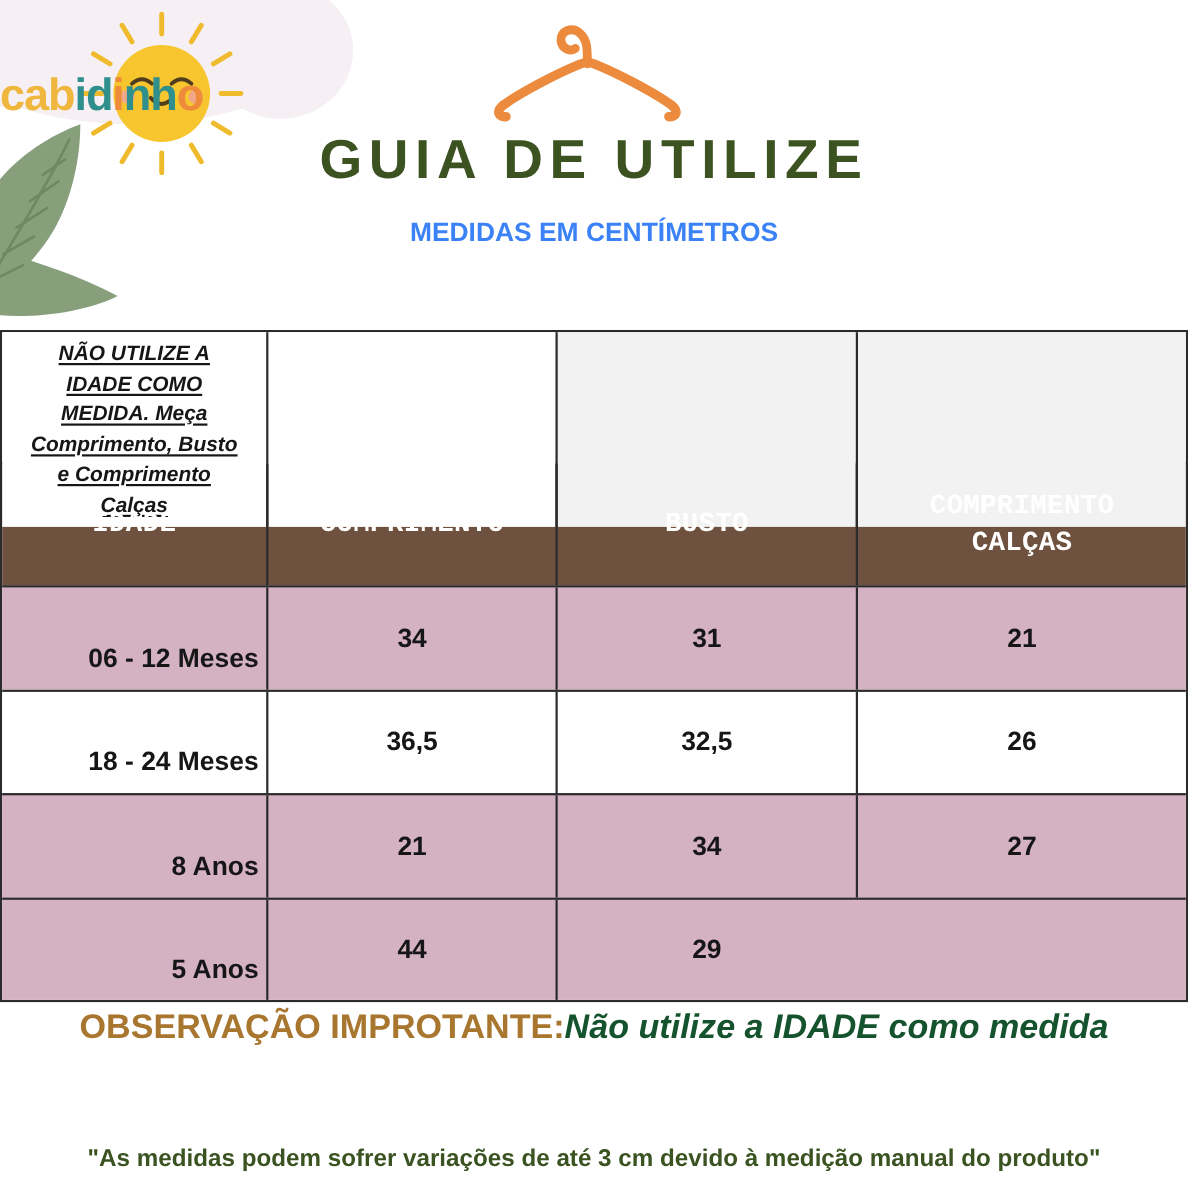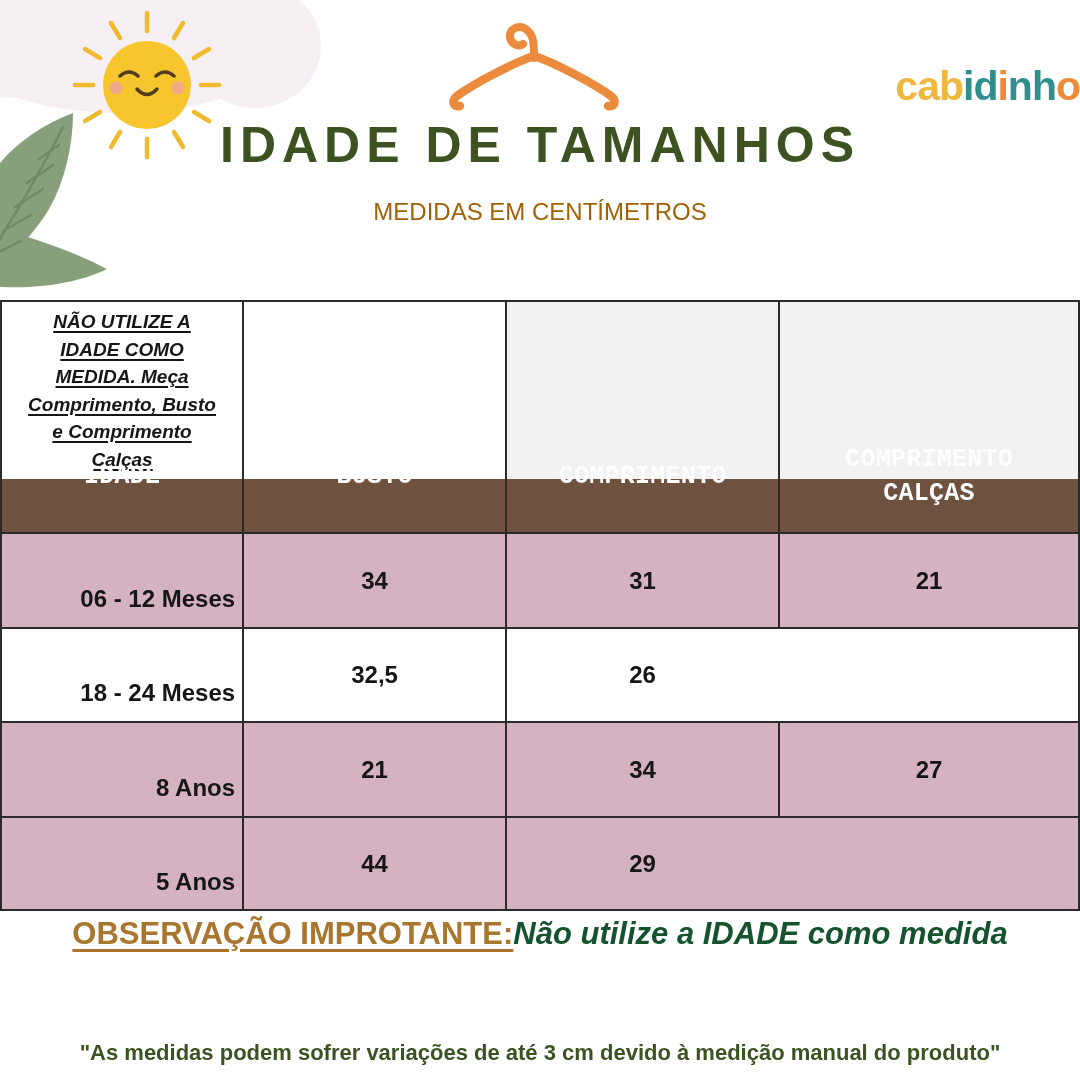--- a/index.html
+++ b/index.html
@@ -7,31 +7,31 @@
     position:relative;width:1080px;height:1080px;overflow:hidden;background:#fff;
     font-family:"Liberation Sans",sans-serif;color:var(--text-black,#111);
   }
   
   .deco{position:absolute;pointer-events:none;}
   .cloud-svg{left:-30px;top:-42px;width:400px;height:200px;}
   .sun-svg{left:70px;top:8px;width:155px;height:155px;}
   .leaf-svg{left:-45px;top:103px;width:170px;height:200px;}
   .hanger-svg{left:445px;top:6px;width:178px;height:106px;}
   .wordmark{
-    position:absolute;top:64px;left:0;width:100%;text-align:right;
+    position:absolute;top:64px;left:0;width:100%;text-align:left;
     font-size:41px;font-weight:bold;letter-spacing:-1px;line-height:1.1;
   }
   .page-title{
     position:absolute;top:116px;left:0;width:100%;text-align:center;
     font-size:50px;font-weight:bold;letter-spacing:.12em;
     color:var(--title-green,#3C5220);white-space:nowrap;
   }
   .page-subtitle{
     position:absolute;top:198px;left:0;width:100%;text-align:center;
-    font-size:24px;font-weight:normal;color:#a16207;letter-spacing:0;
+    font-size:24px;font-weight:bold;color:#3b82f6;letter-spacing:0;
   }
   
   .size-table{
     position:absolute;top:300px;left:0;width:1080px;box-sizing:border-box;
     border:2px solid var(--table-border,#2B2B2B);
   }
   .t-row{display:grid;grid-template-columns:241fr 264fr 274fr 301fr;}
   .t-row + .t-row{border-top:2px solid var(--table-border,#2B2B2B);}
   .t-cell{
     display:flex;align-items:center;justify-content:center;box-sizing:border-box;
@@ -55,21 +55,21 @@
     color:#fff;font-size:25px;letter-spacing:.01em;line-height:1.35;padding:0 26px;
   }
   .idade-cell{justify-content:flex-end;padding-right:7px;text-align:right;margin-top:36px;}
   
   .observation{
     position:absolute;top:916px;left:0;width:100%;text-align:center;
     font-size:31px;font-weight:bold;white-space:nowrap;
   }
   .observation .obs-label{
     color:var(--observation-brown,#A8762E);
-    text-decoration:underline;text-decoration-thickness:3px;text-underline-offset:5px;
+    text-decoration-thickness:3px;text-underline-offset:5px;
     margin-right:0;
   }
   .observation .obs-text{color:#14532d;font-style:italic;}
   .footer-quote{
     position:absolute;top:1040px;left:0;width:100%;text-align:center;
     font-size:22px;font-weight:bold;color:var(--footer-green,#3A5321);
   }
 </style>
 </head>
 <body>
@@ -123,48 +123,49 @@
   <svg class="deco hanger-svg" viewBox="0 0 178 106">
     <g fill="none" stroke-linecap="round" style="stroke:var(--hanger-orange,#EC8B3D)">
       <path d="M89 52 C89 38 89 30 82 24 C75 18 64 22 65 31 C66 39 74 41 78 38" stroke-width="8"></path>
       <path d="M89 50 C70 56 28 78 12 90 C6 95 8 101 15 100" stroke-width="8.5"></path>
       <path d="M89 50 C108 56 150 78 166 90 C172 95 170 101 163 100" stroke-width="8.5"></path>
     </g>
   </svg>
 
   <div class="wordmark"><span style="color: rgb(239, 183, 62);">c</span><span style="color: rgb(239, 183, 62);">a</span><span style="color: rgb(239, 183, 62);">b</span><span style="color: rgb(47, 143, 140);">i</span><span style="color: rgb(47, 143, 140);">d</span><span style="color: rgb(238, 139, 59);">i</span><span style="color: rgb(47, 143, 140);">n</span><span style="color: rgb(47, 143, 140);">h</span><span style="color: rgb(238, 139, 59);">o</span></div>
 
-  <div class="page-title">IDADE DE TAMANHOS</div>
+  <div class="page-title">GUIA DE UTILIZE</div>
   <div class="page-subtitle">MEDIDAS EM CENTÍMETROS</div>
 
   <div class="size-table">
 
     <div class="t-row r-note">
       <div class="t-cell note-cell bg-white">NÃO UTILIZE A IDADE COMO MEDIDA. Meça Comprimento, Busto e Comprimento Calças</div>
       <div class="t-cell bg-white"></div>
       <div class="t-cell bg-gray"></div>
       <div class="t-cell bg-gray"></div>
     </div>
 
     <div class="t-row r-head">
       <div class="t-cell head-cell">IDADE</div>
+      <div class="t-cell head-cell">COMPRIMENTO</div>
       <div class="t-cell head-cell">BUSTO</div>
-      <div class="t-cell head-cell">COMPRIMENTO</div>
       <div class="t-cell head-cell">COMPRIMENTO CALÇAS</div>
     </div>
 
     <div class="t-row r-data1 bg-pink">
       <div class="t-cell idade-cell">06 - 12 Meses</div>
       <div class="t-cell">34</div>
       <div class="t-cell">31</div>
       <div class="t-cell">21</div>
     </div>
 
     <div class="t-row r-data2 bg-white">
       <div class="t-cell idade-cell">18 - 24 Meses</div>
+      <div class="t-cell">36,5</div>
       <div class="t-cell">32,5</div>
       <div class="t-cell">26</div>
     </div>
 
     <div class="t-row r-data3 bg-pink">
       <div class="t-cell idade-cell">8 Anos</div>
       <div class="t-cell">21</div>
       <div class="t-cell">34</div>
       <div class="t-cell">27</div>
     </div>

